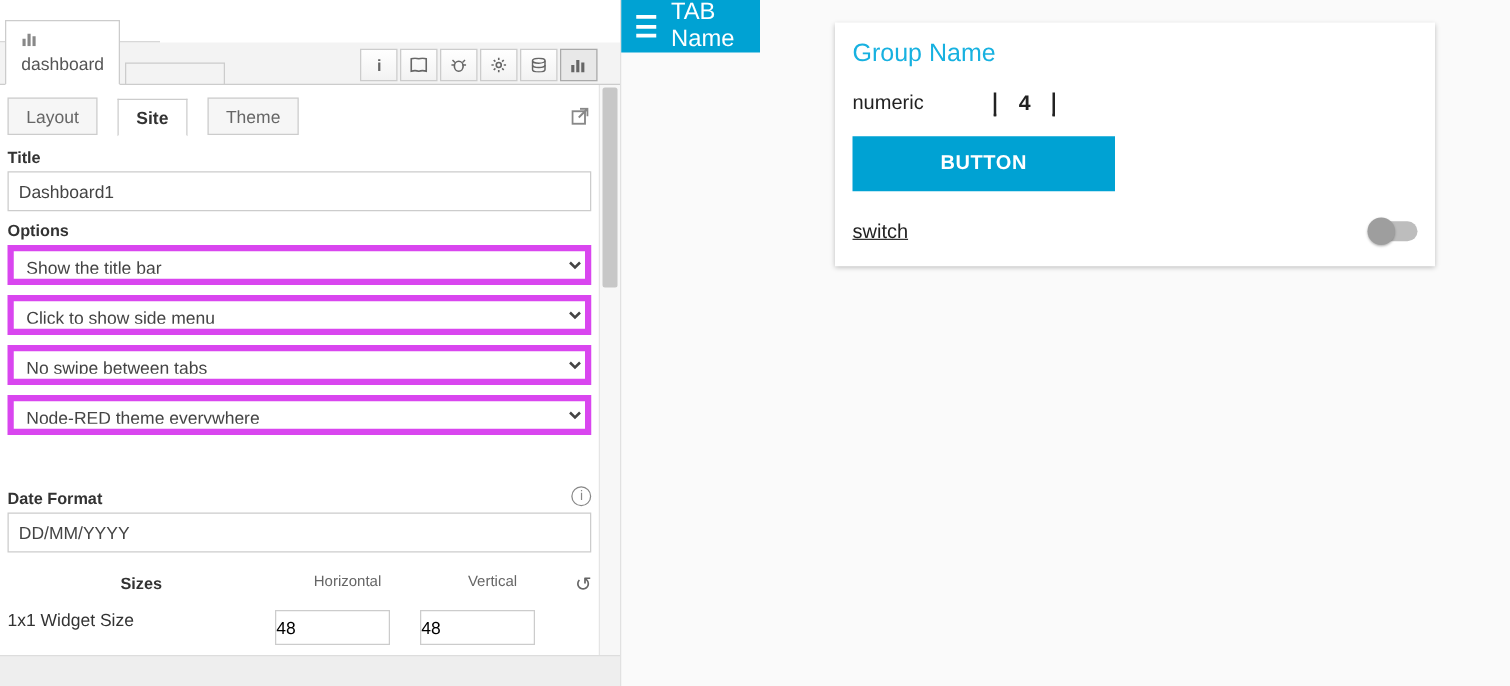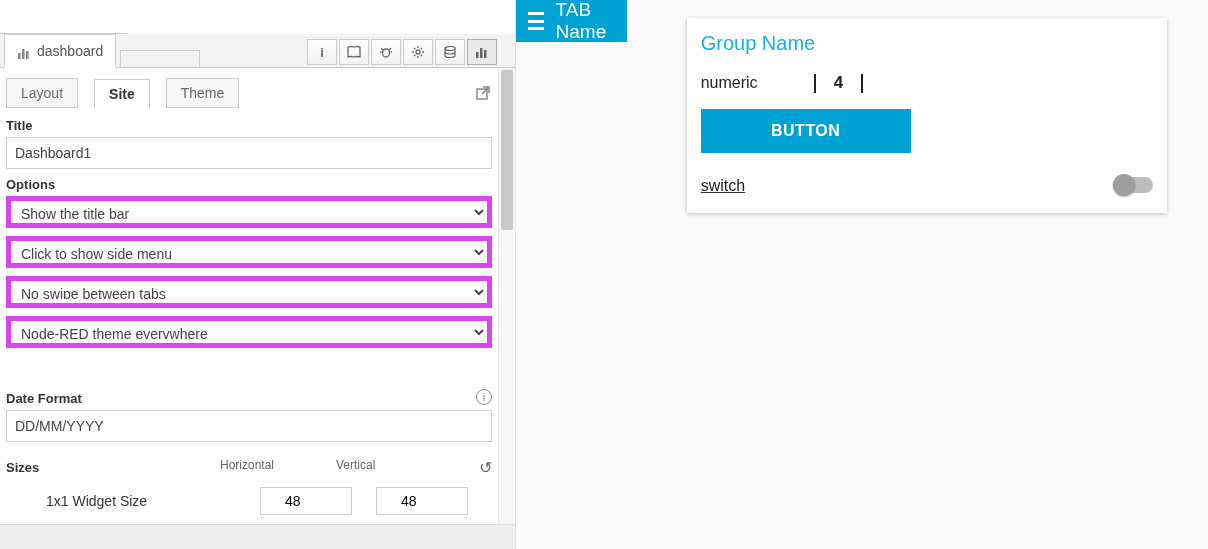--- a/index.html
+++ b/index.html
@@ -13,21 +13,21 @@
   .topbarL .dark { flex:1; background:#000; display:flex; align-items:center; justify-content:flex-end; padding-right:8px; gap:6px; }
   .deploy { background:#4a4a4a; color:#bbb; height:26px; display:flex; align-items:center; padding:0 10px; font-size:13px; gap:6px; border-radius:2px;}
   .deploy svg{opacity:.65}
   .hamburger2 { width:34px; height:26px; display:flex; align-items:center; justify-content:center; }
   .hamburger2 span, .hamburger2 span::before, .hamburger2 span::after { content:""; display:block; width:18px; height:3px; background:#ddd; position:relative;}
   .hamburger2 span::before{position:absolute;top:-6px;}
   .hamburger2 span::after{position:absolute;top:6px;}
   .triangleDown{width:0;height:0;border-left:5px solid transparent;border-right:5px solid transparent;border-top:6px solid #999;display:inline-block;margin-left:4px;}
 
   .tabbar { height:34px; display:flex; align-items:flex-end; background:#f3f3f3; border-bottom:1px solid #ccc; padding-left:4px; position:relative;}
-  .wtab { background:#fff; border:1px solid #ccc; border-bottom:1px solid #fff; padding:8px 12px; font-size:14px; color:#555; margin-right:4px; position:relative; top:1px; display:flex; align-items:flex-end; gap:6px;}
+  .wtab { background:#fff; border:1px solid #ccc; border-bottom:1px solid #fff; padding:8px 12px; font-size:14px; color:#555; margin-right:4px; position:relative; top:1px; display:flex; align-items:flex-start; gap:6px;flex-direction:column;}
   .wtab.inactive{ background:#f3f3f3;border-bottom:1px solid #ccc;}
   .toolgroup { margin-left:auto; display:flex; gap:2px; align-items:center; padding-right:18px; padding-bottom:2px;}
   .tbtn { width:30px; height:26px; border:1px solid #ccc; background:linear-gradient(#fff,#f2f2f2); display:flex; align-items:center; justify-content:center; color:#666; font-size:13px;}
   .tbtn.active{background:#e8e8e8;border-color:#aaa;}
 
   .sidepanel { flex:1; display:flex; background:#fff; position:relative;}
   .panelbody { flex:1; padding:4px 6px 0 6px; overflow:hidden;}
   .scrollbar { width:17px; background:linear-gradient(#f7f7f7,#f7f7f7); border-left:1px solid #e5e5e5; position:relative;}
   .scrollbar .thumb{position:absolute;top:2px;left:2px;right:2px;height:160px;background:#c7c7c7;border-radius:2px;}
 
@@ -41,21 +41,21 @@
   input.text { width:100%; height:32px; border:1px solid #ccc; padding:4px 8px; font-size:14px; color:#444; background:#fff;}
   select.sel { width:100%; height:32px; border:5px solid #d946ef; padding:4px 6px; font-size:14px; color:#444; background:#fff; appearance:auto; margin-bottom:8px;}
 
   .rowhdr { display:flex; align-items:center;margin-top:27px;}
   .rowhdr .info{ margin-left:auto; width:16px;height:16px;border:1px solid #888;border-radius:50%;font-size:11px;color:#888;display:flex;align-items:center;justify-content:center;}
   .sizes { display:flex; gap:0; align-items:flex-start; margin-top:4px;}
   .sizes .leftcol{width:214px;}
   .sizes .col{width:116px;}
   .sizes .col2{width:116px;}
   .smlbl{font-size:12px;color:#666;margin-bottom:2px;}
-  .smallin { width:92px; height:28px; border:1px solid #ccc; padding:2px 24px; font-size:14px;}
+  .smallin { width:92px; height:28px; border:1px solid #ccc; padding:2px 0; font-size:14px;}
   .reset{ margin-left:auto; color:#666; font-size:16px; padding-right:2px; transform: scaleX(-1);}
   .szline{display:flex;align-items:center;margin-bottom:6px;}
   .szlabel{font-size:14px;color:#333;}
   .grayfoot{height:25px;background:#eee;position:absolute;bottom:0;left:0;right:0;border-top:1px solid #ddd;}
 
   
   .right { flex:1; background:#fafafa; display:flex; flex-direction:row; border-left:1px solid #e1e1e1;}
   .dhdr { height:42px; background:#00a2d3; color:#fff; display:flex; align-items:center; padding:0 12px; gap:12px;}
   .hambR { width:24px; height:18px; display:flex; flex-direction:column; justify-content:space-between; cursor:pointer;}
   .hambR span{height:3px;background:#fff;display:block;}
@@ -169,34 +169,34 @@
         <select class="sel"><option>Click to show side menu</option></select>
         <select class="sel"><option>No swipe between tabs</option></select>
         <select class="sel"><option>Node-RED theme everywhere</option></select>
 
         <div class="rowhdr">
           <div class="lbl">Date Format</div>
           <div class="info">i</div>
         </div>
         <input class="text" value="DD/MM/YYYY" style="">
 
-        <div class="szline" style="margin-top:12px;">
+        <div class="szline" style="margin-top:12px;text-align:center;">
           <div class="sizes" style="width:100%;">
             <div class="leftcol"><span class="lbl" style="margin:0">Sizes</span></div>
             <div class="col">
                 <div class="smlbl">Horizontal</div>
               </div>
             <div class="col2">
                 <div class="smlbl">Vertical</div>
               </div>
             <div class="reset">↻</div>
           </div>
         </div>
         <div class="szline">
-          <div class="sizes" style="width:100%;align-items:center;margin-left:40px;">
+          <div class="sizes" style="width:100%;">
             <div class="leftcol"><span class="szlabel">1x1 Widget Size</span></div>
             <div class="col"><input class="smallin" value="48" style=""></div>
             <div class="col2"><input class="smallin" value="48" style=""></div>
           </div>
         </div>
         <div class="szline">
           <div class="sizes" style="width:100%;align-items:center;">
             <div class="col"><input class="smallin" value="6" style=""></div>
             <div class="col2"><input class="smallin" value="6" style=""></div>
           </div>

